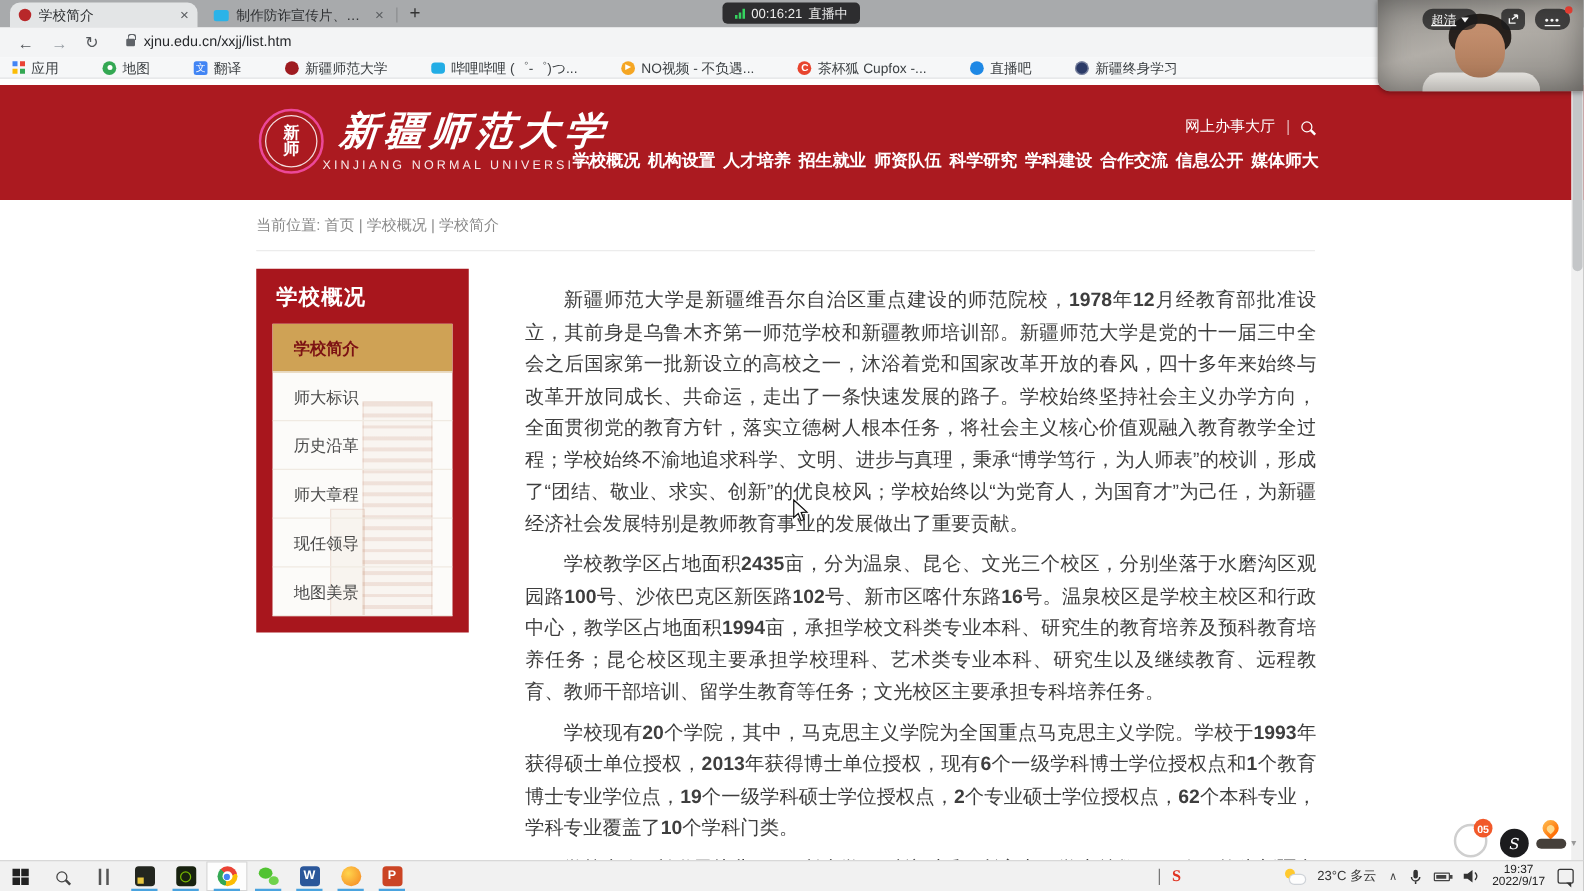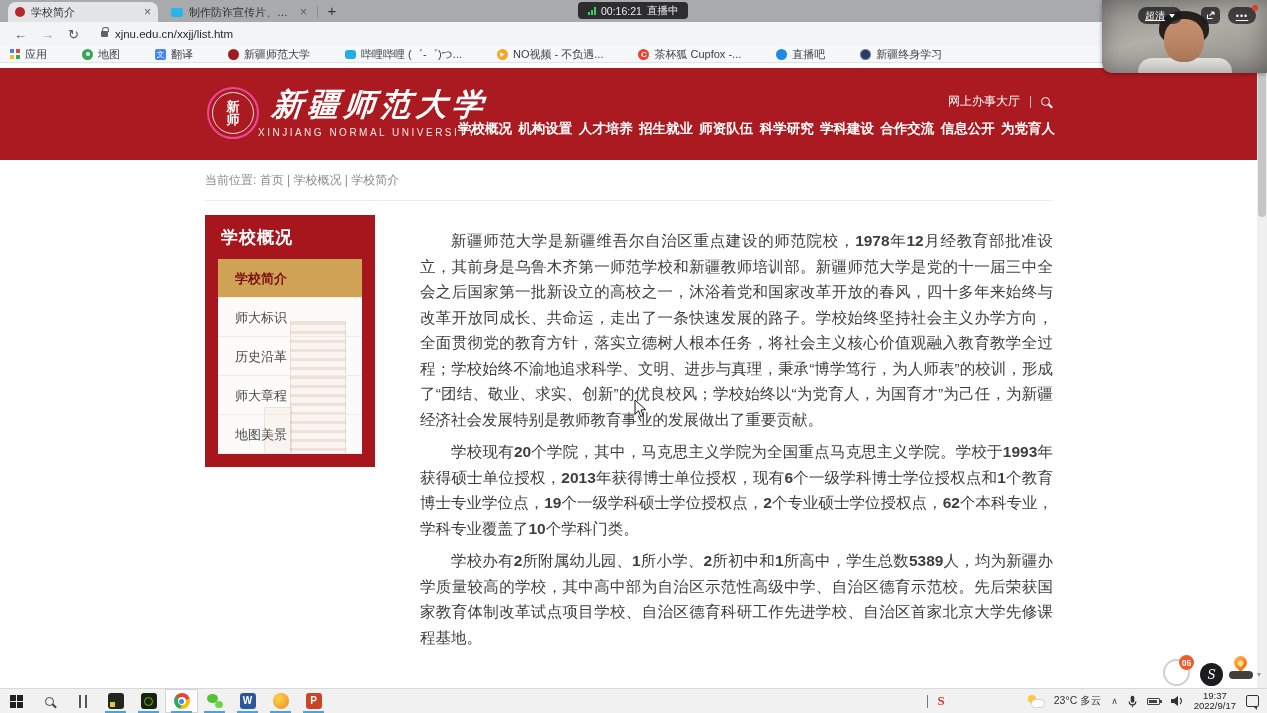--- a/index.html
+++ b/index.html
@@ -262,43 +262,45 @@
     <div id="mainnav">
       <span>学校概况</span>
       <span>机构设置</span>
       <span>人才培养</span>
       <span>招生就业</span>
       <span>师资队伍</span>
       <span>科学研究</span>
       <span>学科建设</span>
       <span>合作交流</span>
       <span>信息公开</span>
-      <span>为党育人</span>
+      <span>媒体师大</span>
     </div>
   </div>
 
   <div id="breadcrumb">当前位置: 首页 | 学校概况 | 学校简介</div>
 
   <div id="sidebar">
     <div id="sbtitle">学校概况</div>
     <div id="sbpanel">
       <div class="sb-item active">学校简介</div>
       <div class="sb-item">师大标识</div>
       <div class="sb-item">历史沿革</div>
       <div class="sb-item">师大章程</div>
+      <div class="sb-item">现任领导</div>
       <div class="sb-item">地图美景</div>
       <div id="wm">
         <div class="wm-tower"></div>
           <div class="wm-wing"></div>
       </div>
     </div>
   </div>
 
   <div id="content">
     <p>新疆师范大学是新疆维吾尔自治区重点建设的师范院校，<b>1978</b>年<b>12</b>月经教育部批准设立，其前身是乌鲁木齐第一师范学校和新疆教师培训部。新疆师范大学是党的十一届三中全会之后国家第一批新设立的高校之一，沐浴着党和国家改革开放的春风，四十多年来始终与改革开放同成长、共命运，走出了一条快速发展的路子。学校始终坚持社会主义办学方向，全面贯彻党的教育方针，落实立德树人根本任务，将社会主义核心价值观融入教育教学全过程；学校始终不渝地追求科学、文明、进步与真理，秉承“博学笃行，为人师表”的校训，形成了“团结、敬业、求实、创新”的优良校风；学校始终以“为党育人，为国育才”为己任，为新疆经济社会发展特别是教师教育事业的发展做出了重要贡献。</p>
+    <p>学校教学区占地面积<b>2435</b>亩，分为温泉、昆仑、文光三个校区，分别坐落于水磨沟区观园路<b>100</b>号、沙依巴克区新医路<b>102</b>号、新市区喀什东路<b>16</b>号。温泉校区是学校主校区和行政中心，教学区占地面积<b>1994</b>亩，承担学校文科类专业本科、研究生的教育培养及预科教育培养任务；昆仑校区现主要承担学校理科、艺术类专业本科、研究生以及继续教育、远程教育、教师干部培训、留学生教育等任务；文光校区主要承担专科培养任务。</p>
     <p>学校现有<b>20</b>个学院，其中，马克思主义学院为全国重点马克思主义学院。学校于<b>1993</b>年获得硕士单位授权，<b>2013</b>年获得博士单位授权，现有<b>6</b>个一级学科博士学位授权点和<b>1</b>个教育博士专业学位点，<b>19</b>个一级学科硕士学位授权点，<b>2</b>个专业硕士学位授权点，<b>62</b>个本科专业，学科专业覆盖了<b>10</b>个学科门类。</p>
     <p>学校办有<b>2</b>所附属幼儿园、<b>1</b>所小学、<b>2</b>所初中和<b>1</b>所高中，学生总数<b>5389</b>人，均为新疆办学质量较高的学校，其中高中部为自治区示范性高级中学、自治区德育示范校。先后荣获国家教育体制改革试点项目学校、自治区德育科研工作先进学校、自治区首家北京大学先修课程基地。</p>
   </div>
 
   <div id="sb-track"></div>
   <div id="sb-thumb"></div>
 
   <div id="webcam">
     <div class="wc-hair"></div>
     <div class="wc-neck"></div>

